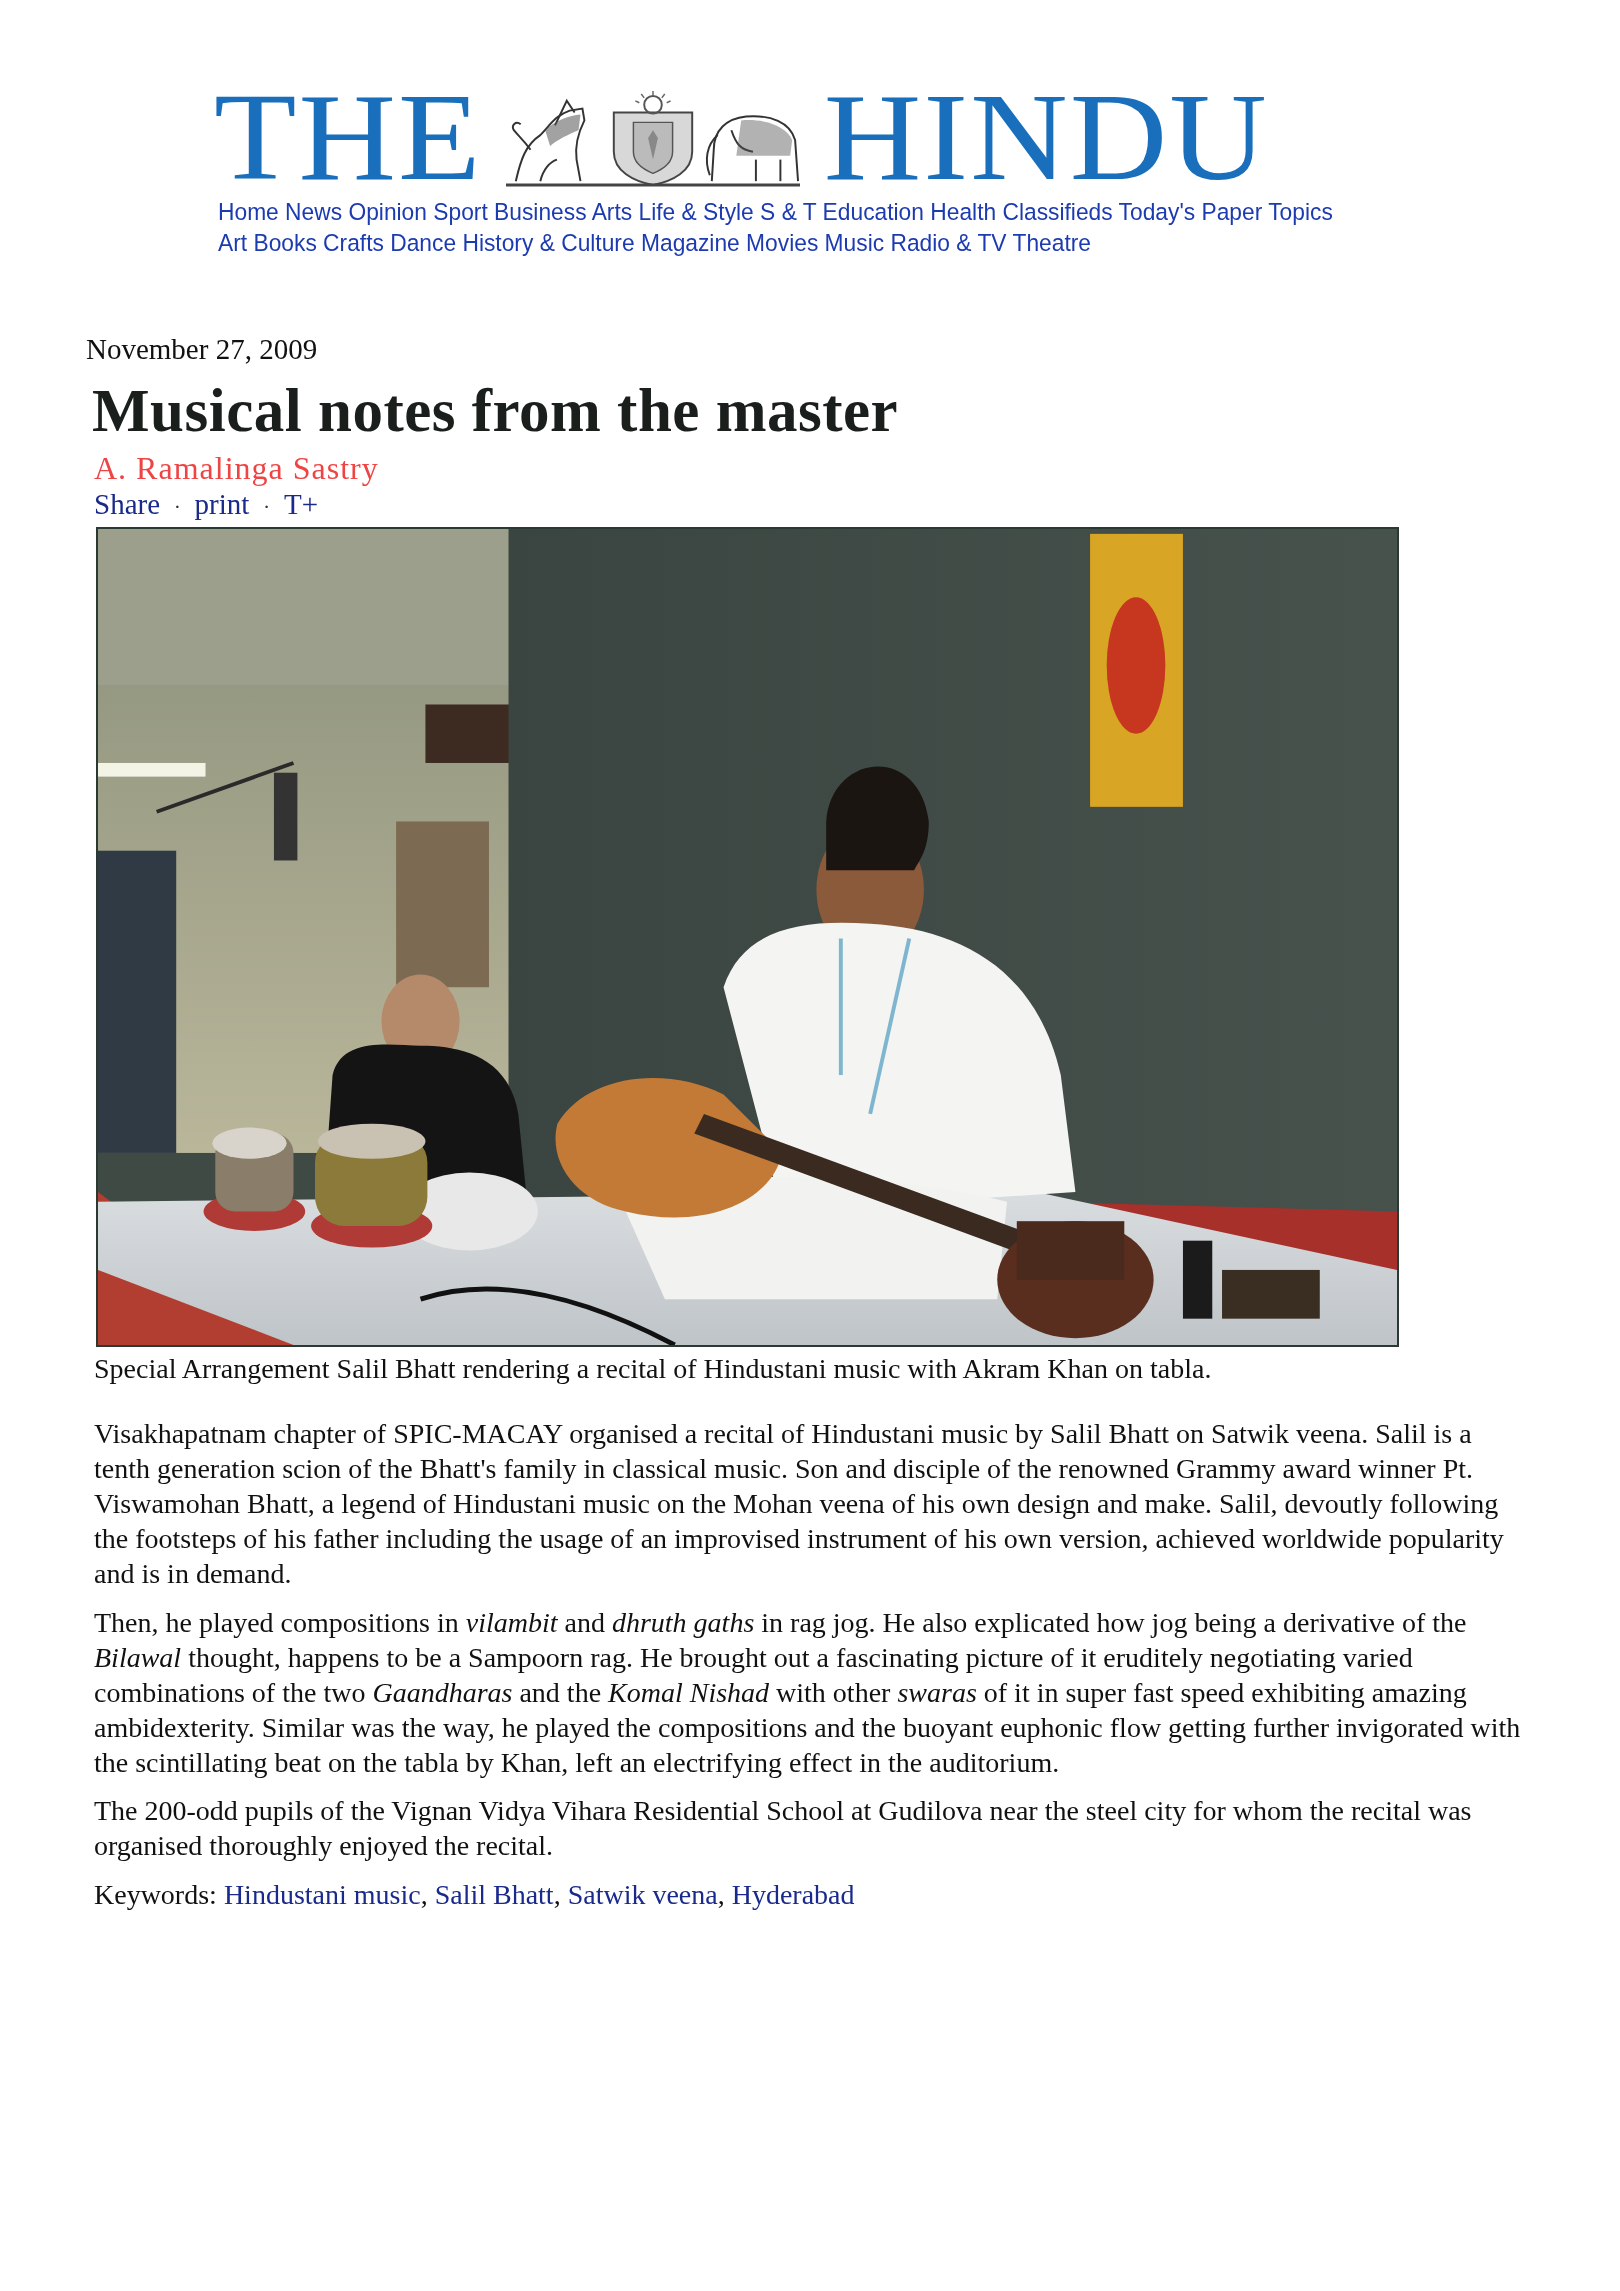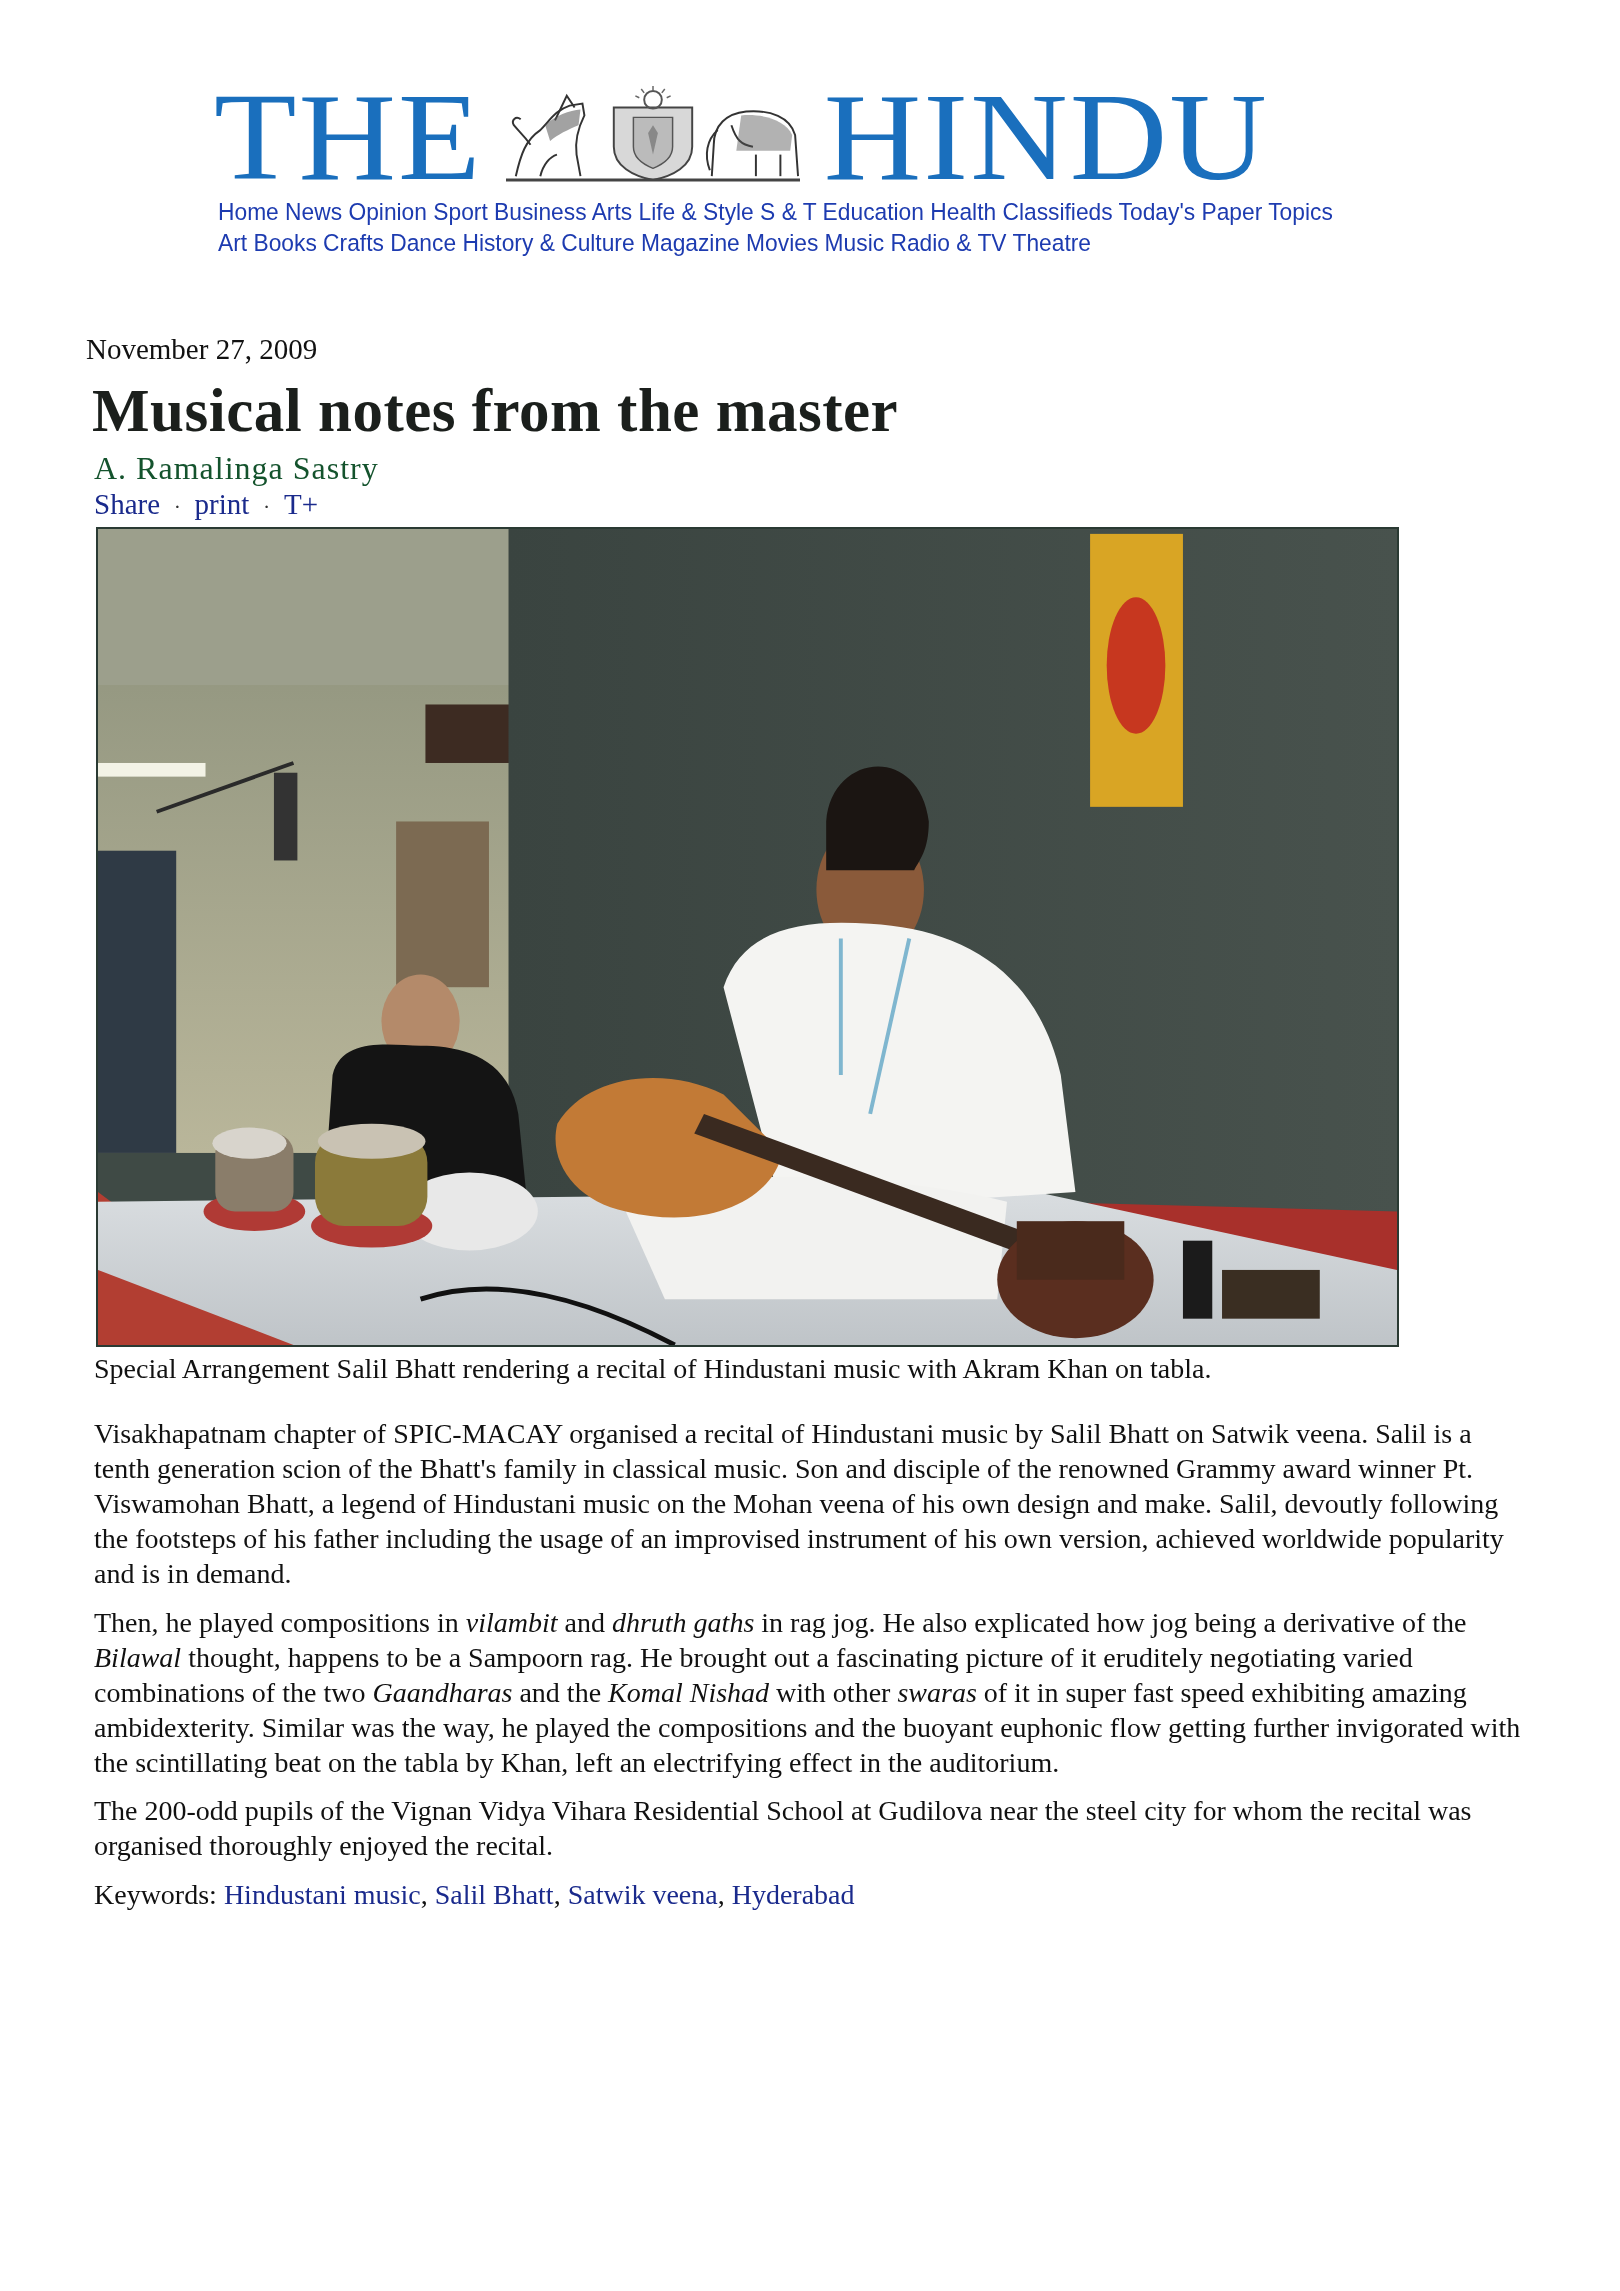--- a/index.html
+++ b/index.html
@@ -2,21 +2,21 @@
 <html><head>
 <meta charset="utf-8">
 <style>
   html, body { margin: 0; padding: 0; background: #ffffff; }
   body {
     width: 1620px; height: 2292px; position: relative; overflow: hidden;
     font-family: "Liberation Serif", "DejaVu Serif", serif; color: #111;
   }
   .masthead {
     position: absolute; left: 214px; top: 86px; width: 1039px; height: 103px;
-    display: flex; align-items: flex-start;
+    display: flex; align-items: flex-end;
   }
   .logo-word {
     font-family: "Liberation Serif", serif; font-weight: normal;
     color: #1a6fbd; font-size: 135px; line-height: 103px; letter-spacing: 2px;
     transform: scaleY(0.92); transform-origin: center;
   }
   .emblem {
     width: 314px; height: 98px; margin: 0 13.7px; position: relative;
   }
   .nav {
@@ -30,21 +30,21 @@
   .date {
     position: absolute; left: 86px; top: 333px; font-size: 29px; color: #111;
   }
   .headline {
     position: absolute; left: 92px; top: 372px; margin: 0;
     font-size: 61px; font-weight: bold; line-height: 78px; color: #1b1f1c;
     letter-spacing: 0.5px;
     text-align: right;
   }
   .byline {
-    position: absolute; left: 94px; top: 450px; font-size: 32px; color: #14532d;
+    position: absolute; left: 94px; top: 450px; font-size: 32px; color: #ef4444;
     letter-spacing: 1px;
   }
   .actions {
     position: absolute; left: 94px; top: 488px; font-size: 29px; color: #1a2a8c;
   }
   .actions span.link { color: #1a2a8c; cursor: pointer; }
   .actions .dot { color: #333; margin: 0 13.7px; font-size: 21.6px; }
   .photo {
     position: absolute; left: 96px; top: 527px; width: 1303px; height: 820px;
     border: 2px solid #2a3a33; box-sizing: border-box; overflow: hidden;

